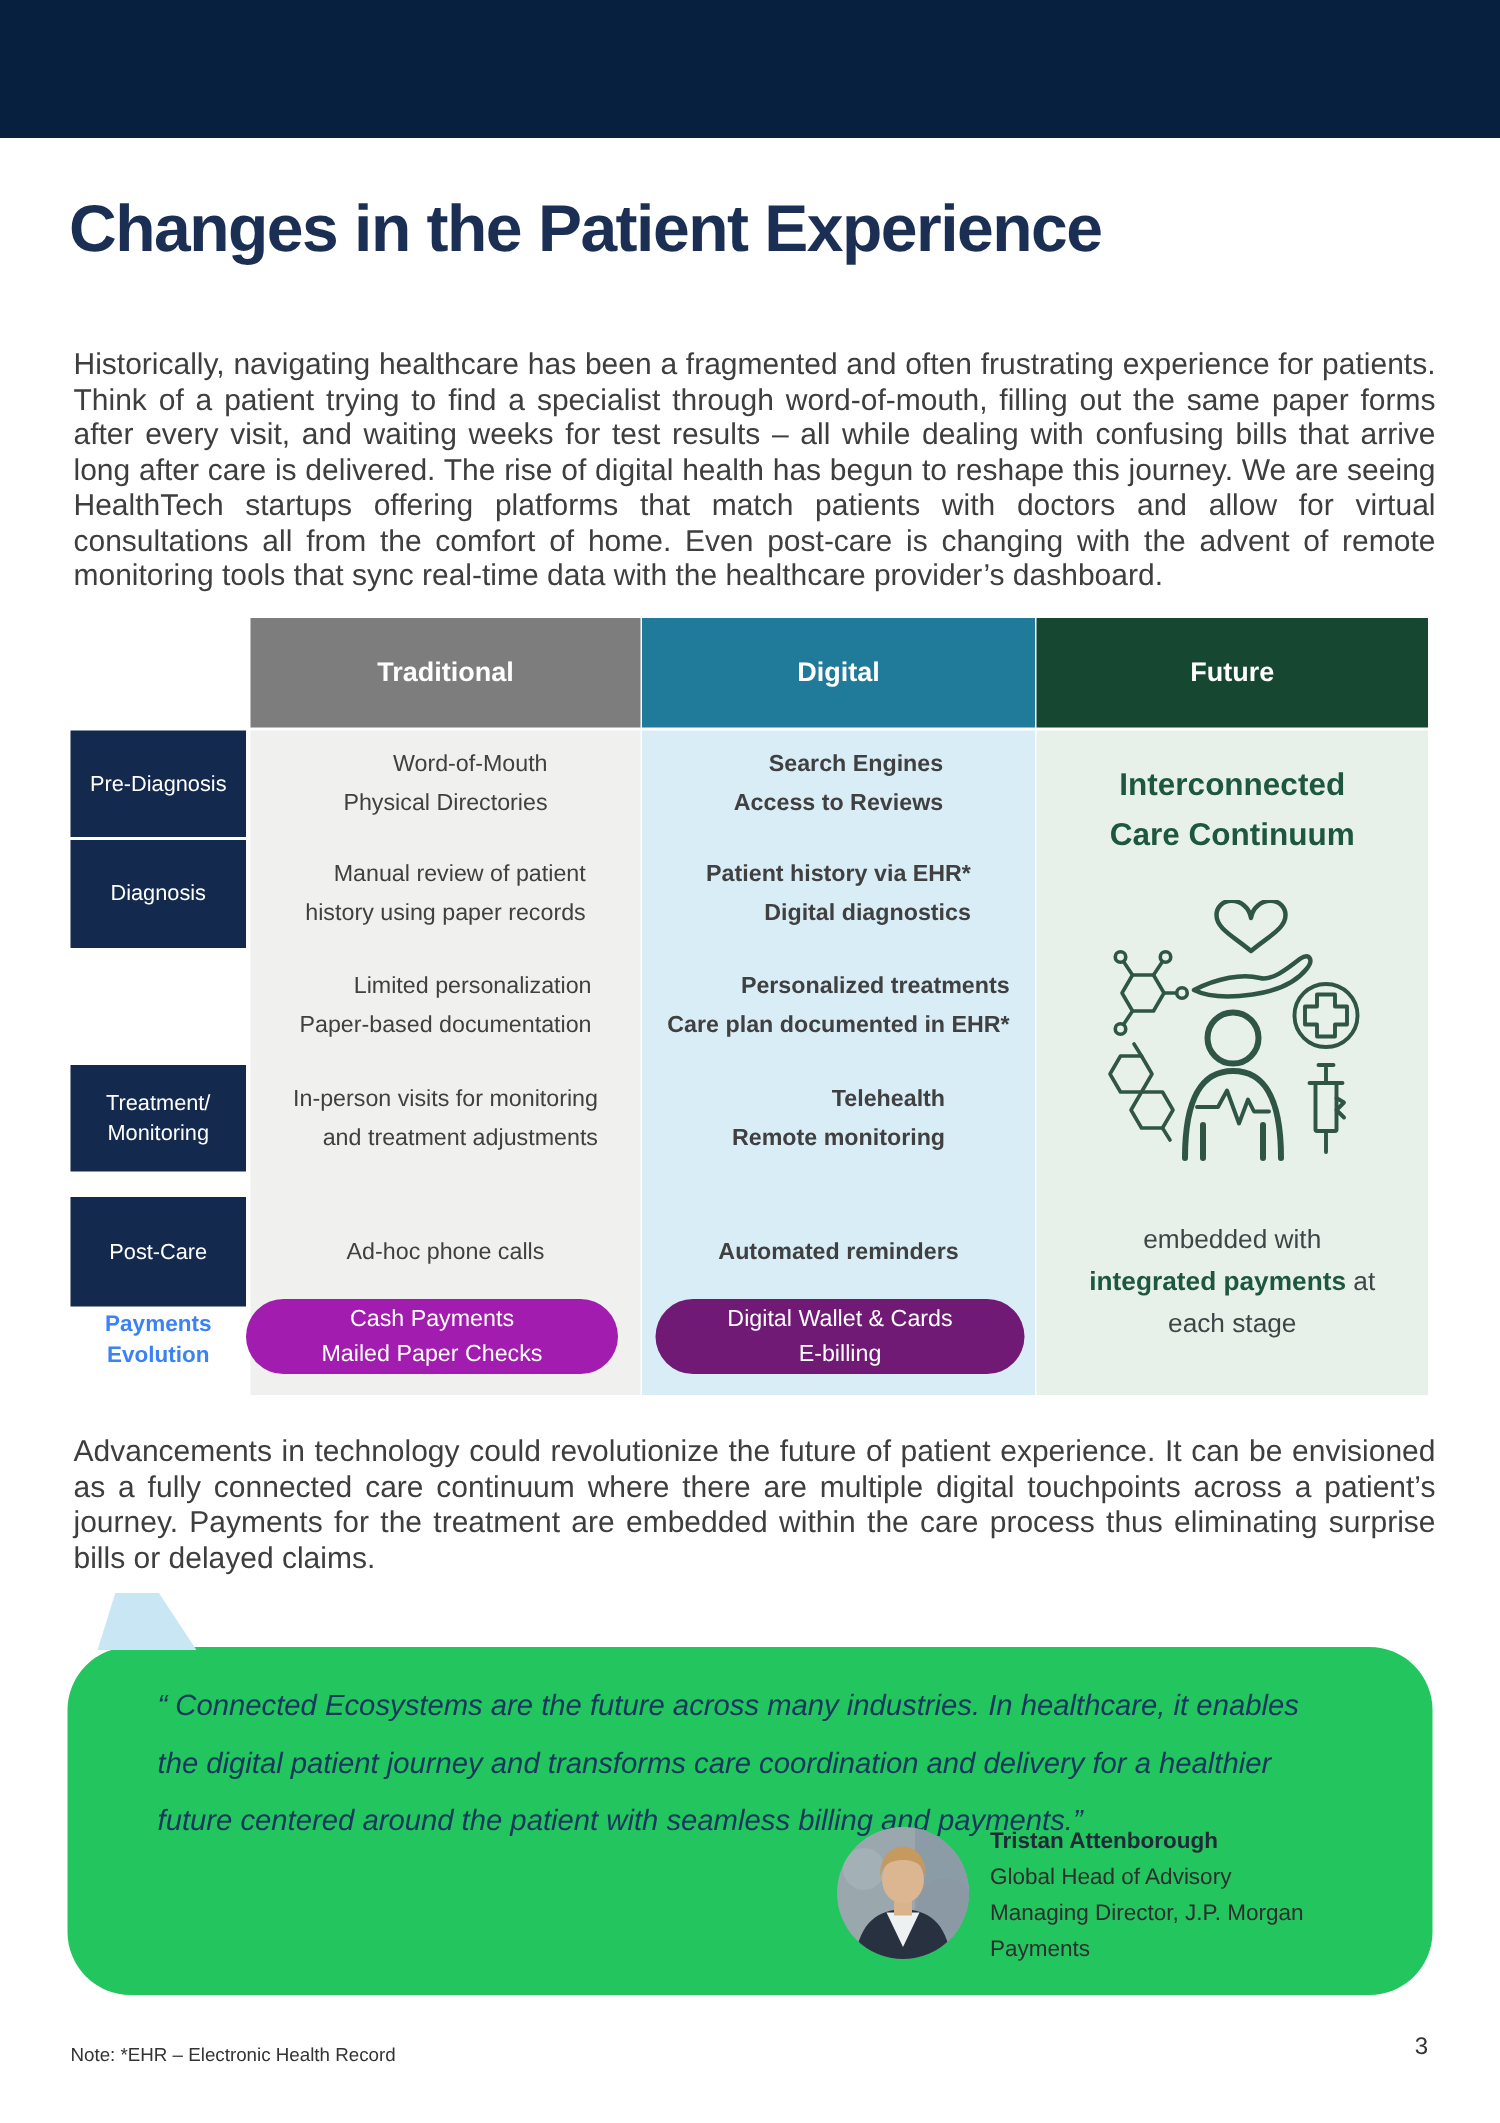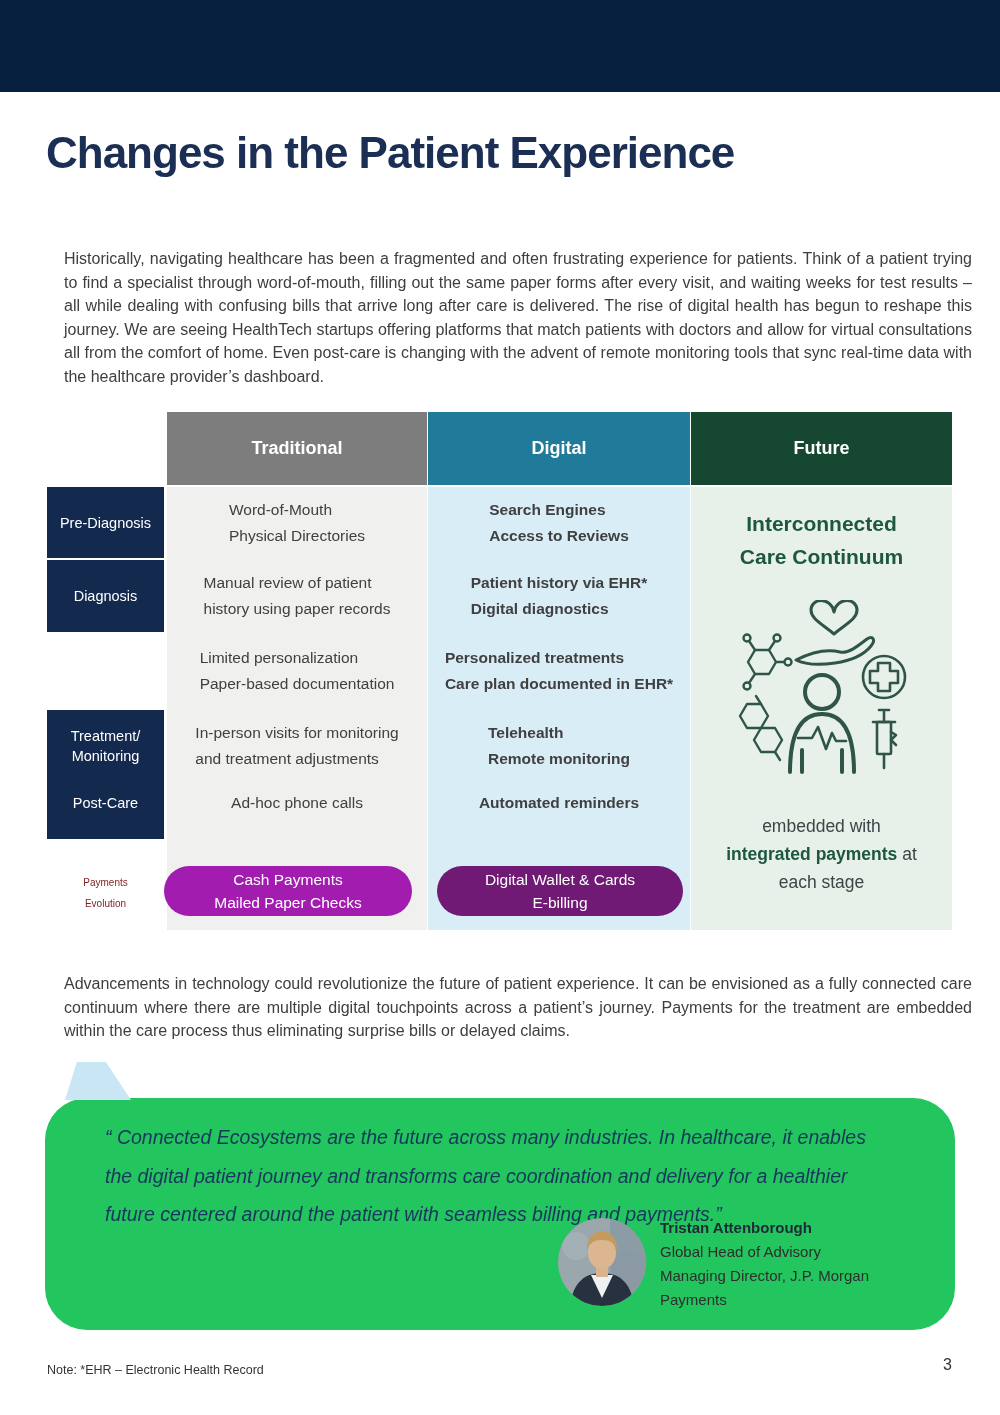--- a/index.html
+++ b/index.html
@@ -6,22 +6,22 @@
   .page {
     position:relative; width:1000px; height:1415px; background:#ffffff; overflow:hidden;
     font-family:"Liberation Sans","DejaVu Sans",sans-serif;
   }
   .topbar { position:absolute; left:0; top:0; width:1000px; height:92px; background:#08203F; }
   .title {
     position:absolute; left:46px; top:128px; margin:0; width:910px;
     font-size:44px; font-weight:700; letter-spacing:-1px; color:#1B2F54;
   }
   .para {
-    position:absolute; left:47px; width:908px; margin:17px;
-    font-size:16px; line-height:23.5px; color:#3E3E3E; text-align:justify;
+    position:absolute; left:47px; width:908px; margin:2px;
+    font-size:20px; line-height:23.5px; color:#3E3E3E; text-align:justify;
   }
   .p1 { top:230px; }
   .p2 { top:955px; }
 
   
   .table { position:absolute; left:47px; top:412px; width:998px; height:518px;border-radius:26px; }
   .th {
     position:absolute; top:0; height:73px; display:flex; align-items:center; justify-content:center;
     color:#ffffff; font-weight:700; font-size:18px;
   }
@@ -34,31 +34,31 @@
   .colbg-fut  { left:644px; width:261px; background:#E7F1EA; }
   .rowlabel {
     position:absolute; left:0; width:117px; background:#13294E; color:#ffffff;
     display:flex; align-items:center; justify-content:center; text-align:center;
     white-space:pre-line; font-size:14.5px; line-height:20px;
   }
   .rl0 { top:75px;  height:71px; }
   .rl1 { top:148px; height:72px; }
   .rl2 { top:222px; height:74px; }
   .rl3 { top:298px; height:71px; }
-  .rl4 { top:354px; height:73px; }
+  .rl4 { top:386px; height:73px; }
   .cell {
-    position:absolute; display:flex; align-items:center; justify-content:center; text-align:left;
+    position:absolute; display:flex; align-items:center; justify-content:center; text-align:right;
     white-space:pre-line; font-size:15.5px; line-height:26px; color:#404040;
   }
   .ct { left:120px; width:260px; }
   .cd { left:381px; width:262px;font-weight:bold; }
   .paylabel {
     position:absolute; left:0; top:446px; width:117px; height:70px;
     display:flex; align-items:center; justify-content:center; text-align:center;
-    white-space:pre-line; font-weight:400; font-size:10px; line-height:21px; color:#7f1d1d;
+    white-space:pre-line; font-weight:700; font-size:15px; line-height:21px; color:#3b82f6;
   }
   .pill {
     position:absolute; top:454px; height:50px; border-radius:25px; color:#ffffff;
     display:flex; align-items:center; justify-content:center; text-align:center;
     white-space:pre-line; font-size:15.5px; line-height:23px;
   }
   .pill-gray { left:117px; width:248px; background:#a21caf; }
   .pill-teal { left:390px; width:246px; background:#701a75; }
   .future-heading {
     position:absolute; left:644px; top:95px; width:261px; text-align:center;

